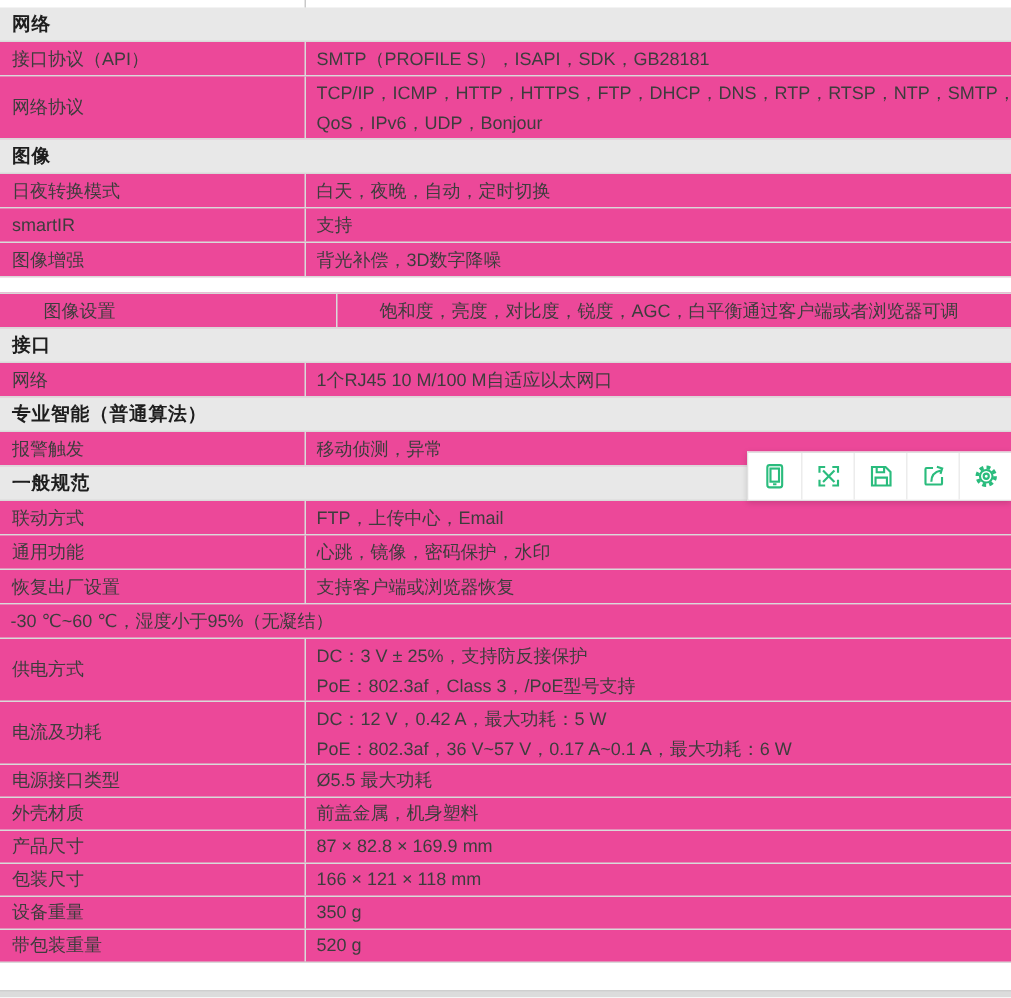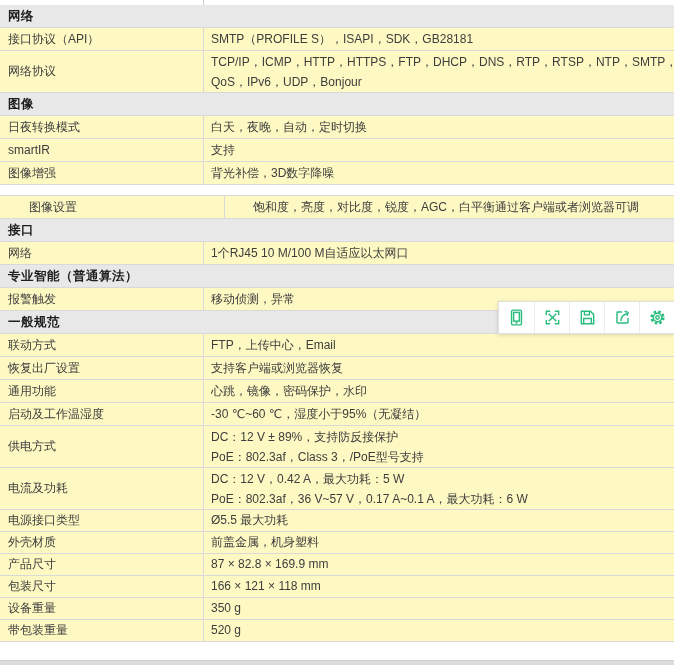--- a/index.html
+++ b/index.html
@@ -21,21 +21,21 @@
   .top-strip .stub { width: 204px; border-right: 1px solid #c9c9c9; height: 5px; }
 
   .section-header {
     background: var(--header-bg);
     border-bottom: 1px solid var(--border);
     font-weight: bold; font-size: 12.5px; color: #1e1e1e;
     line-height: 22px; height: 23px; padding-left: 8px;
     letter-spacing: 0.5px;
     overflow: hidden; white-space: nowrap;
   }
-  .row { display: flex; border-bottom: 1px solid var(--border); background: #fef9c3; justify-content: space-between; }
+  .row { display: flex; border-bottom: 1px solid var(--border); background: #ec4899; justify-content: space-between; }
   .row .cell-label {
     flex: 0 0 204px; width: 204px;
     border-right: 1px solid var(--border);
     padding-left: 8px; overflow: hidden; white-space: nowrap;
   }
   .row .cell-value { flex: 1 1 auto; padding-left: 7px; overflow: hidden; }
   .row .cell-value .vline { white-space: nowrap; overflow: hidden; }
 
   .row.single { height: 23px; }
   .row.single .cell-label, .row.single .vline { line-height: 22px; }
@@ -140,41 +140,40 @@
       </div>
     </div>
     <div class="section-header">一般规范</div>
     <div class="row single">
       <div class="cell-label">联动方式</div>
       <div class="cell-value">
         <div class="vline">FTP，上传中心，Email</div>
       </div>
     </div>
     <div class="row single">
+      <div class="cell-label">通用功能</div>
+      <div class="cell-value">
+        <div class="vline">心跳，镜像，密码保护，水印</div>
+      </div>
+    </div>
+    <div class="row single">
       <div class="cell-label">恢复出厂设置</div>
       <div class="cell-value">
         <div class="vline">支持客户端或浏览器恢复</div>
       </div>
     </div>
     <div class="row single">
-      <div class="cell-label">通用功能</div>
-      <div class="cell-value">
-        <div class="vline">心跳，镜像，密码保护，水印</div>
-      </div>
-    </div>
-    <div class="row single">
-      <div class="cell-label">启动及工作温湿度</div>
       <div class="cell-value">
         <div class="vline">-30 ℃~60 ℃，湿度小于95%（无凝结）</div>
       </div>
     </div>
     <div class="row multi">
       <div class="cell-label">供电方式</div>
       <div class="cell-value">
-        <div class="vline">DC：12 V ± 89%，支持防反接保护</div>
+        <div class="vline">DC：3 V ± 25%，支持防反接保护</div>
         <div class="vline">PoE：802.3af，Class 3，/PoE型号支持</div>
       </div>
     </div>
     <div class="row multi">
       <div class="cell-label">电流及功耗</div>
       <div class="cell-value">
         <div class="vline">DC：12 V，0.42 A，最大功耗：5 W</div>
         <div class="vline">PoE：802.3af，36 V~57 V，0.17 A~0.1 A，最大功耗：6 W</div>
       </div>
     </div>

